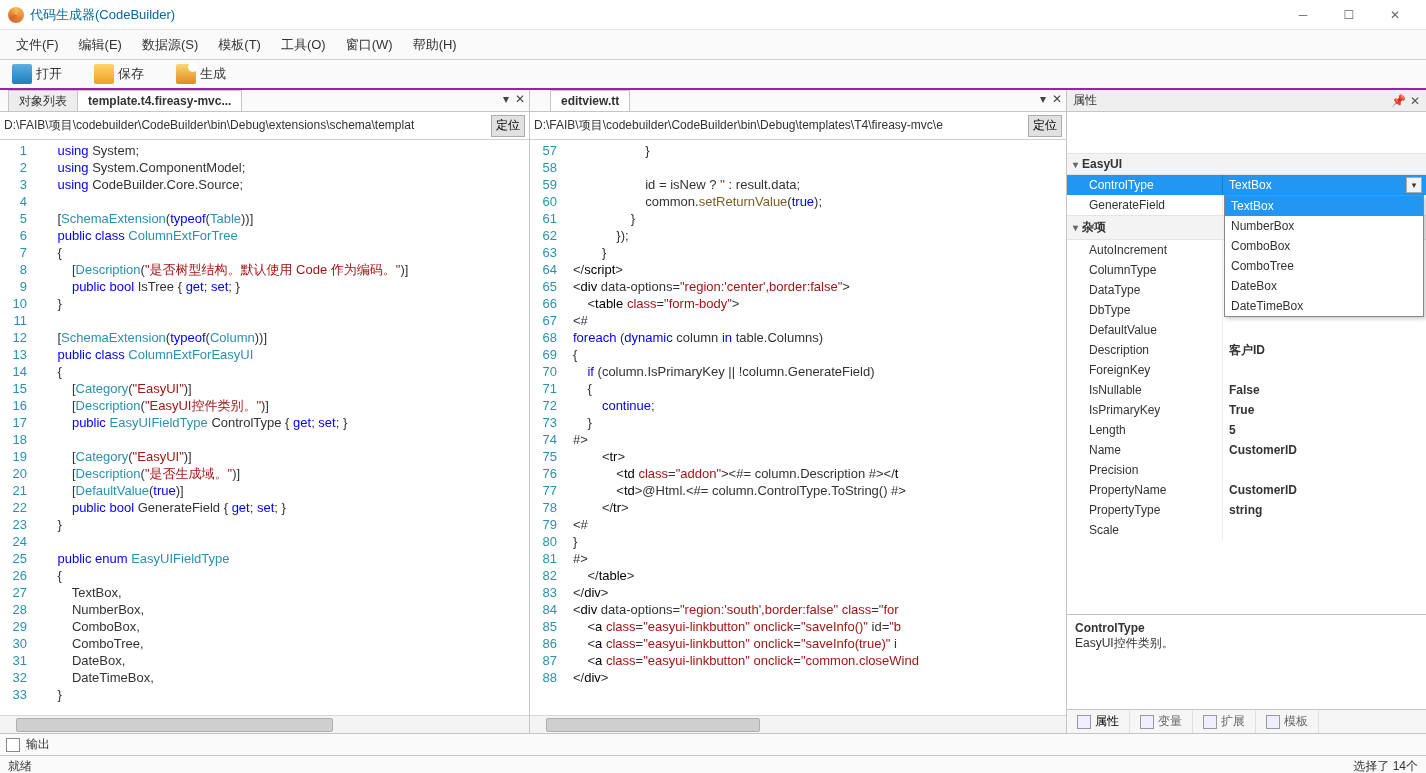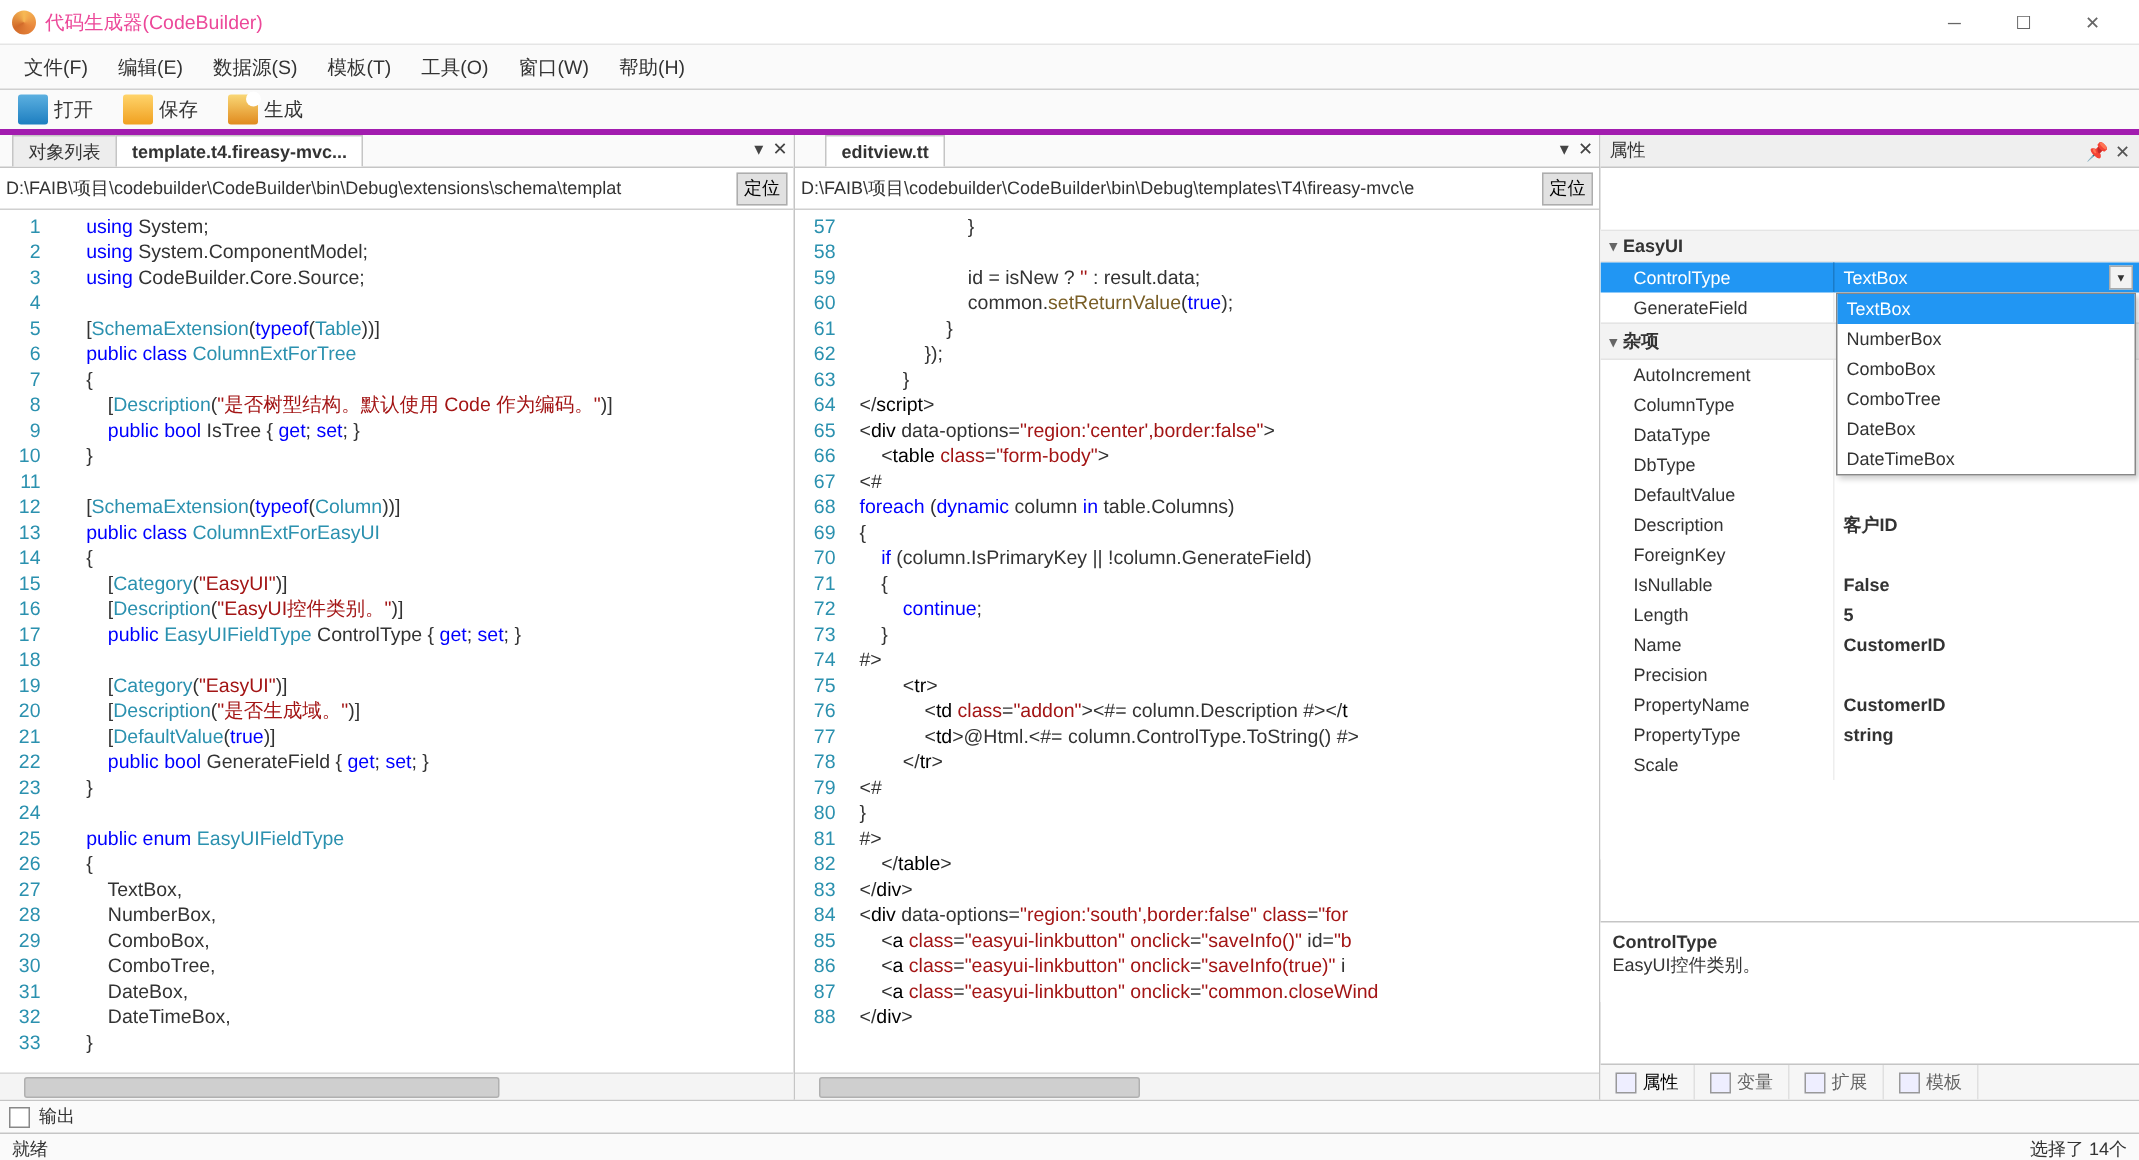--- a/index.html
+++ b/index.html
@@ -1,23 +1,23 @@
 <!DOCTYPE html>
 <html><head>
 <meta charset="utf-8">
 <style>
 * { margin:0; padding:0; box-sizing:border-box; font-family:"Microsoft YaHei","Segoe UI",sans-serif; }
 body { background:#fff; font-size:12px; color:#333; overflow:hidden; }
 .titlebar { height:30px; display:flex; align-items:center; padding:0 8px; background:#fff; border-bottom:1px solid #e5e5e5; }
 .titlebar .icon { width:16px; height:16px; margin-right:6px; border-radius:50%; background:conic-gradient(#f7b955,#e8863c,#d16a2a,#f7b955); }
-.titlebar .title { flex:1; color:#ec4899; font-size:13px; }
+.titlebar .title { flex:1; color:#0369a1; font-size:13px; }
 .titlebar .winbtn { width:46px; height:30px; display:flex; align-items:center; justify-content:center; color:#666; cursor:pointer; }
 .menubar { height:30px; display:flex; align-items:center; padding:0 6px; border-bottom:1px solid #d0d0d0; background:#fafafa; font-size:13px; }
 .menubar .menu { padding:4px 10px; cursor:pointer; }
-.toolbar { height:30px; display:flex; align-items:center; padding:0 6px; gap:8px; border-bottom:4px solid #a21caf; background:#fafafa; }
+.toolbar { height:30px; display:flex; align-items:center; padding:0 6px; gap:20px; border-bottom:2px solid #a21caf; background:#fafafa; }
 .tbtn { display:flex; align-items:center; gap:4px; padding:2px 6px; cursor:pointer; font-size:13px; }
 .tbtn .ticon { width:20px; height:20px; border-radius:2px; }
 .ic-open { background:linear-gradient(#5cb0e0,#1d7ec0); }
 .ic-save { background:linear-gradient(#ffd46b,#f0a020); }
 .ic-gen { background:linear-gradient(#f9d776,#e08a1e); position:relative; }
 .ic-gen::after{content:"";position:absolute;width:10px;height:10px;background:#fff;border-radius:50%;top:-2px;right:-2px;}
 .workspace { display:flex; height:calc(100vh - 130px); }
 .pane { display:flex; flex-direction:column; border-right:1px solid #c5c5c5; }
 .pane-left { width:530px; }
 .pane-mid { width:537px; }
@@ -266,20 +266,24 @@
           </div>
           <div class="prow">
             <div class="pname">ForeignKey</div>
             <div class="pval"></div>
           </div>
           <div class="prow">
             <div class="pname">IsNullable</div>
             <div class="pval bold">False</div>
           </div>
           <div class="prow">
+            <div class="pname">IsPrimaryKey</div>
+            <div class="pval bold">True</div>
+          </div>
+          <div class="prow">
             <div class="pname">Length</div>
             <div class="pval bold">5</div>
           </div>
           <div class="prow">
             <div class="pname">Name</div>
             <div class="pval bold">CustomerID</div>
           </div>
           <div class="prow">
             <div class="pname">Precision</div>
             <div class="pval"></div>

